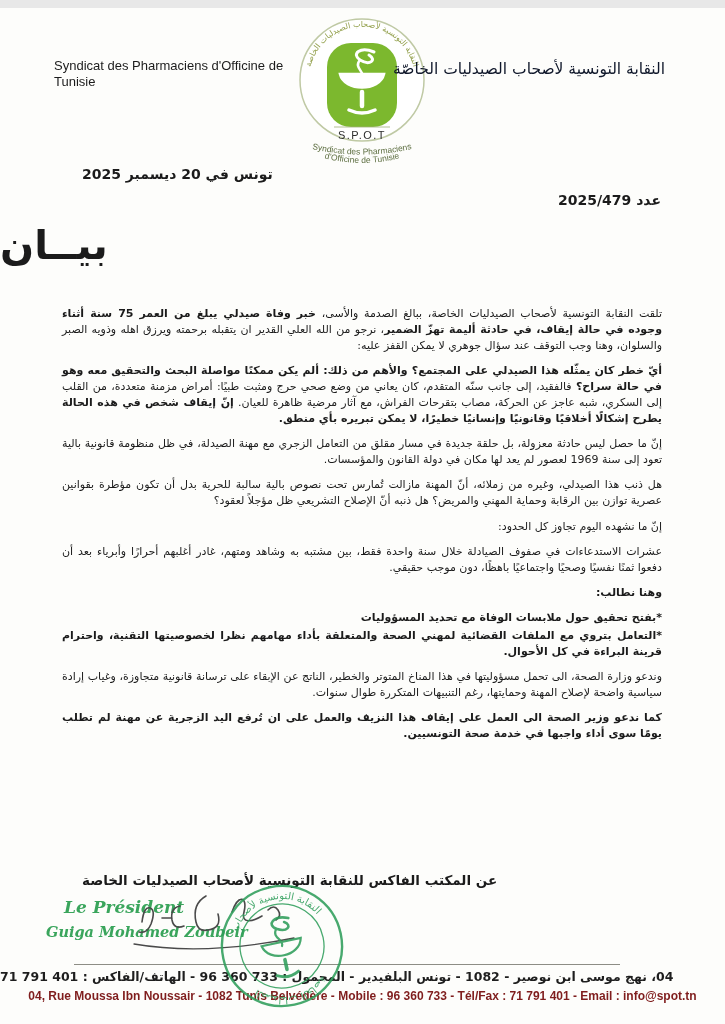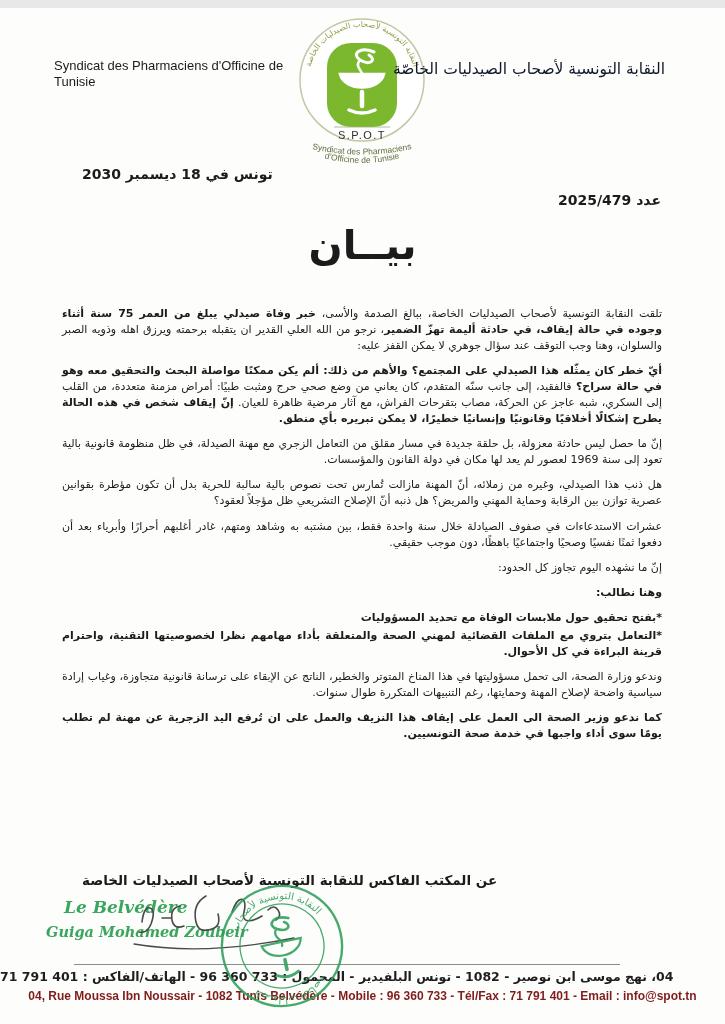--- a/index.html
+++ b/index.html
@@ -31,21 +31,21 @@
     left:82px;top:158px;direction:rtl;
     font-size:14px;font-weight:bold;
   }
   .ref-number{
     right:64px;top:184px;direction:rtl;
     font-size:14px;font-weight:bold;
   }
   
   .doc-title{
     left:0;top:214px;width:100%;
-    text-align:center;direction:rtl;
+    text-align:left;direction:rtl;
     font-size:40px;font-weight:bold;letter-spacing:1px;
   }
   
   .body-text{
     left:62px;top:298px;width:600px;
     direction:rtl;text-align:justify;
     font-size:11px;line-height:1.46;
   }
   .body-text p{margin:0 0 9px 0;}
   .body-text p.tight{margin-bottom:2px;}
@@ -113,41 +113,41 @@
         <textPath href="#logoArcB1" startOffset="50%" text-anchor="middle">Syndicat des Pharmaciens</textPath>
       </text>
       <text font-size="8.5" fill="#5e6f42" font-family="Liberation Sans, sans-serif">
         <textPath href="#logoArcB2" startOffset="50%" text-anchor="middle">d'Officine de Tunisie</textPath>
       </text>
     </svg>
   </div>
 
   <div class="abs hdr-ar">النقابة التونسية لأصحاب الصيدليات الخاصّة</div>
 
-  <div class="abs date-line">تونس في 18 ديسمبر 2030</div>
+  <div class="abs date-line">تونس في 20 ديسمبر 2025</div>
   <div class="abs ref-number">عدد 2025/479</div>
 
   <div class="abs doc-title">بيــان</div>
 
   <div class="abs body-text">
     <p><span>تلقت النقابة التونسية لأصحاب الصيدليات الخاصة، ببالغ الصدمة والأسى، </span><span class="b">خبر وفاة صيدلي يبلغ من العمر 75 سنة أثناء وجوده في حالة إيقاف، في حادثة أليمة تهزّ الضمير</span><span>، نرجو من الله العلي القدير ان يتقبله برحمته ويرزق اهله وذويه الصبر والسلوان، وهنا وجب التوقف عند سؤال جوهري لا يمكن القفز عليه:</span></p>
     <p><span class="b">أيّ خطر كان يمثّله هذا الصيدلي على المجتمع؟ والأهم من ذلك: ألم يكن ممكنًا مواصلة البحث والتحقيق معه وهو في حالة سراح؟</span><span> فالفقيد، إلى جانب سنّه المتقدم، كان يعاني من وضع صحي حرج ومثبت طبيًا: أمراض مزمنة متعددة، من القلب إلى السكري، شبه عاجز عن الحركة، مصاب بتقرحات الفراش، مع آثار مرضية ظاهرة للعيان. </span><span class="b">إنّ إيقاف شخص في هذه الحالة يطرح إشكالًا أخلاقيًا وقانونيًا وإنسانيًا خطيرًا، لا يمكن تبريره بأي منطق.</span></p>
     <p><span>إنّ ما حصل ليس حادثة معزولة، بل حلقة جديدة في مسار مقلق من التعامل الزجري مع مهنة الصيدلة، في ظل منظومة قانونية بالية تعود إلى سنة 1969 لعصور لم يعد لها مكان في دولة القانون والمؤسسات.</span></p>
     <p><span>هل ذنب هذا الصيدلي، وغيره من زملائه، أنّ المهنة مازالت تُمارس تحت نصوص بالية سالبة للحرية بدل أن تكون مؤطرة بقوانين عصرية توازن بين الرقابة وحماية المهني والمريض؟ هل ذنبه أنّ الإصلاح التشريعي ظل مؤجلاً لعقود؟</span></p>
+    <p><span>إنّ ما نشهده اليوم تجاوز كل الحدود:</span></p>
     <p><span>عشرات الاستدعاءات في صفوف الصيادلة خلال سنة واحدة فقط، بين مشتبه به وشاهد ومتهم، غادر أغلبهم أحرارًا وأبرياء بعد أن دفعوا ثمنًا نفسيًا وصحيًا واجتماعيًا باهظًا، دون موجب حقيقي.</span></p>
-    <p><span>إنّ ما نشهده اليوم تجاوز كل الحدود:</span></p>
     <p class="b"><span>وهنا نطالب:</span></p>
     <p class="b tight"><span>*بفتح تحقيق حول ملابسات الوفاة مع تحديد المسؤوليات</span></p>
     <p class="b"><span>*التعامل بتروي مع الملفات القضائية لمهني الصحة والمتعلقة بأداء مهامهم نظرا لخصوصيتها التقنية، واحترام قرينة البراءة في كل الأحوال.</span></p>
     <p><span>وندعو وزارة الصحة، الى تحمل مسؤوليتها في هذا المناخ المتوتر والخطير، الناتج عن الإبقاء على ترسانة قانونية متجاوزة، وغياب إرادة سياسية واضحة لإصلاح المهنة وحمايتها، رغم التنبيهات المتكررة طوال سنوات.</span></p>
     <p class="b"><span>كما ندعو وزير الصحة الى العمل على إيقاف هذا النزيف والعمل على ان تُرفع اليد الزجرية عن مهنة لم تطلب يومًا سوى أداء واجبها في خدمة صحة التونسيين.</span></p>
   </div>
 
   <div class="abs closing">عن المكتب الفاكس للنقابة التونسية لأصحاب الصيدليات الخاصة</div>
-  <div class="abs president">Le Belvédère</div>
+  <div class="abs president">Le Président</div>
   <div class="abs president-name">Guiga Mohamed Zoubeir</div>
 
   <svg class="abs sig-scrawl" viewBox="0 0 180 85">
     <g stroke="#4a4a4a" stroke-width="1.6" fill="none" stroke-linecap="round">
       <path d="M14,40 q2,-16 8,-14 q6,2 1,16 q-4,10 -12,8"></path>
       <path d="M34,36 h9"></path>
       <path d="M52,24 q-10,2 -8,14 q2,10 12,6"></path>
       <path d="M78,14 q-14,8 -10,26 q2,10 12,8 q14,-2 10,-16"></path>
       <path d="M104,30 c6,-18 16,-16 12,0 c-3,12 8,10 18,4"></path>
       <path d="M140,28 q6,-6 10,0 q4,6 -2,10"></path>

